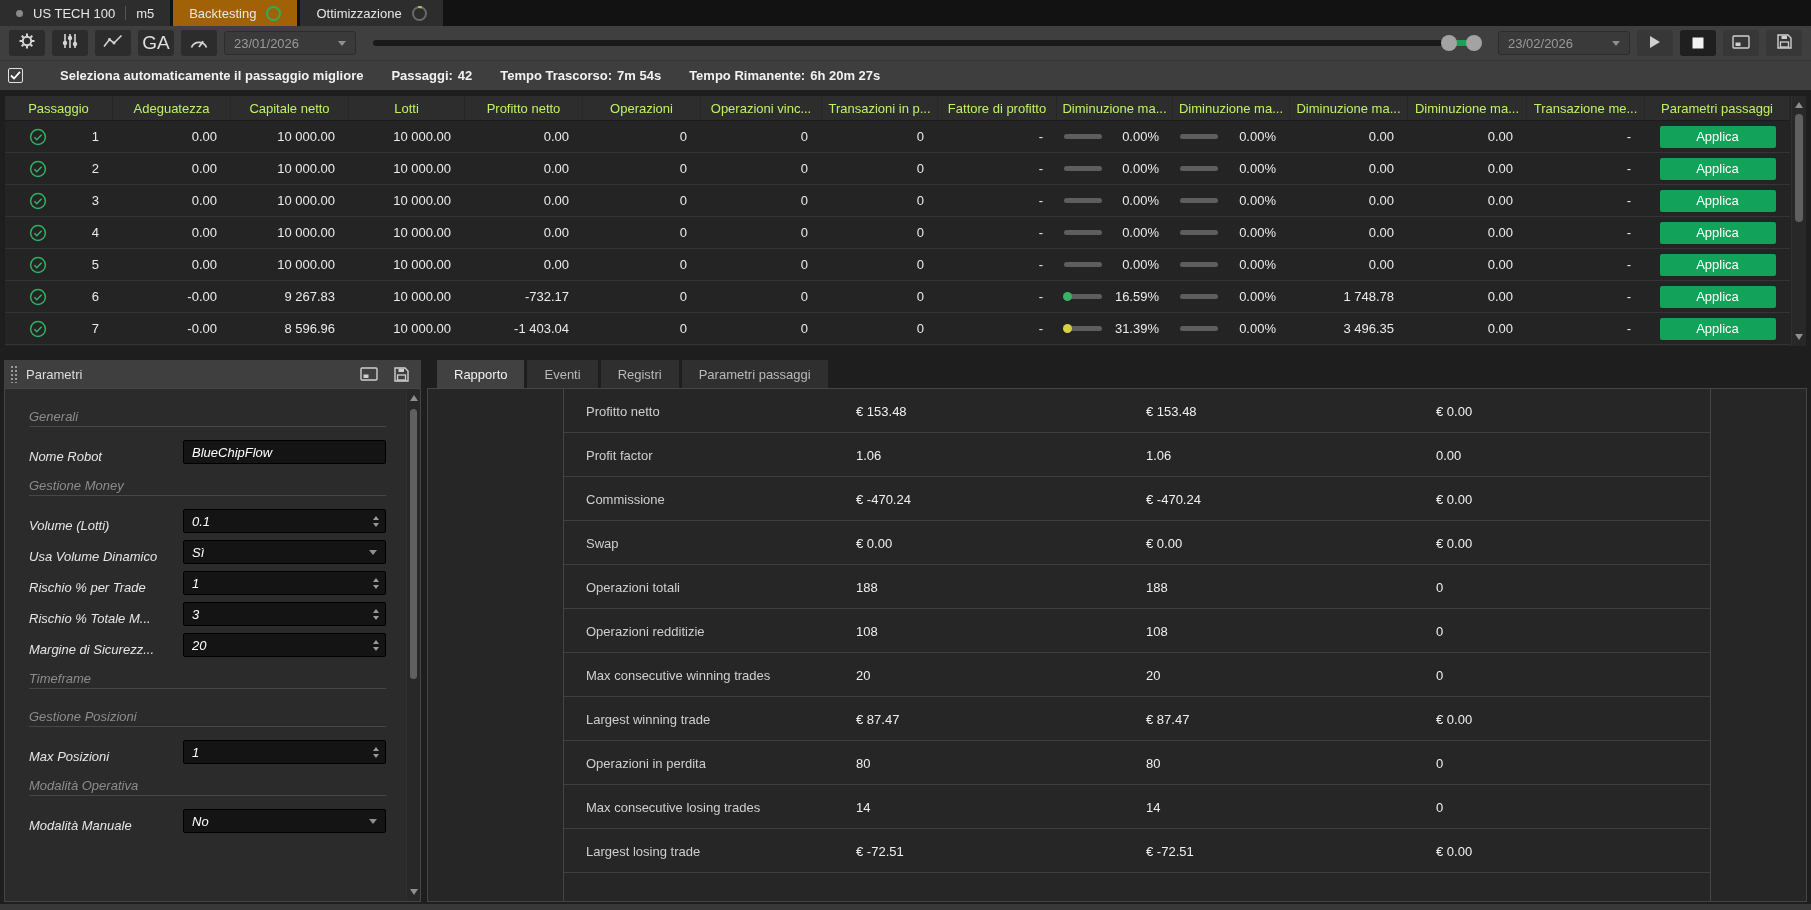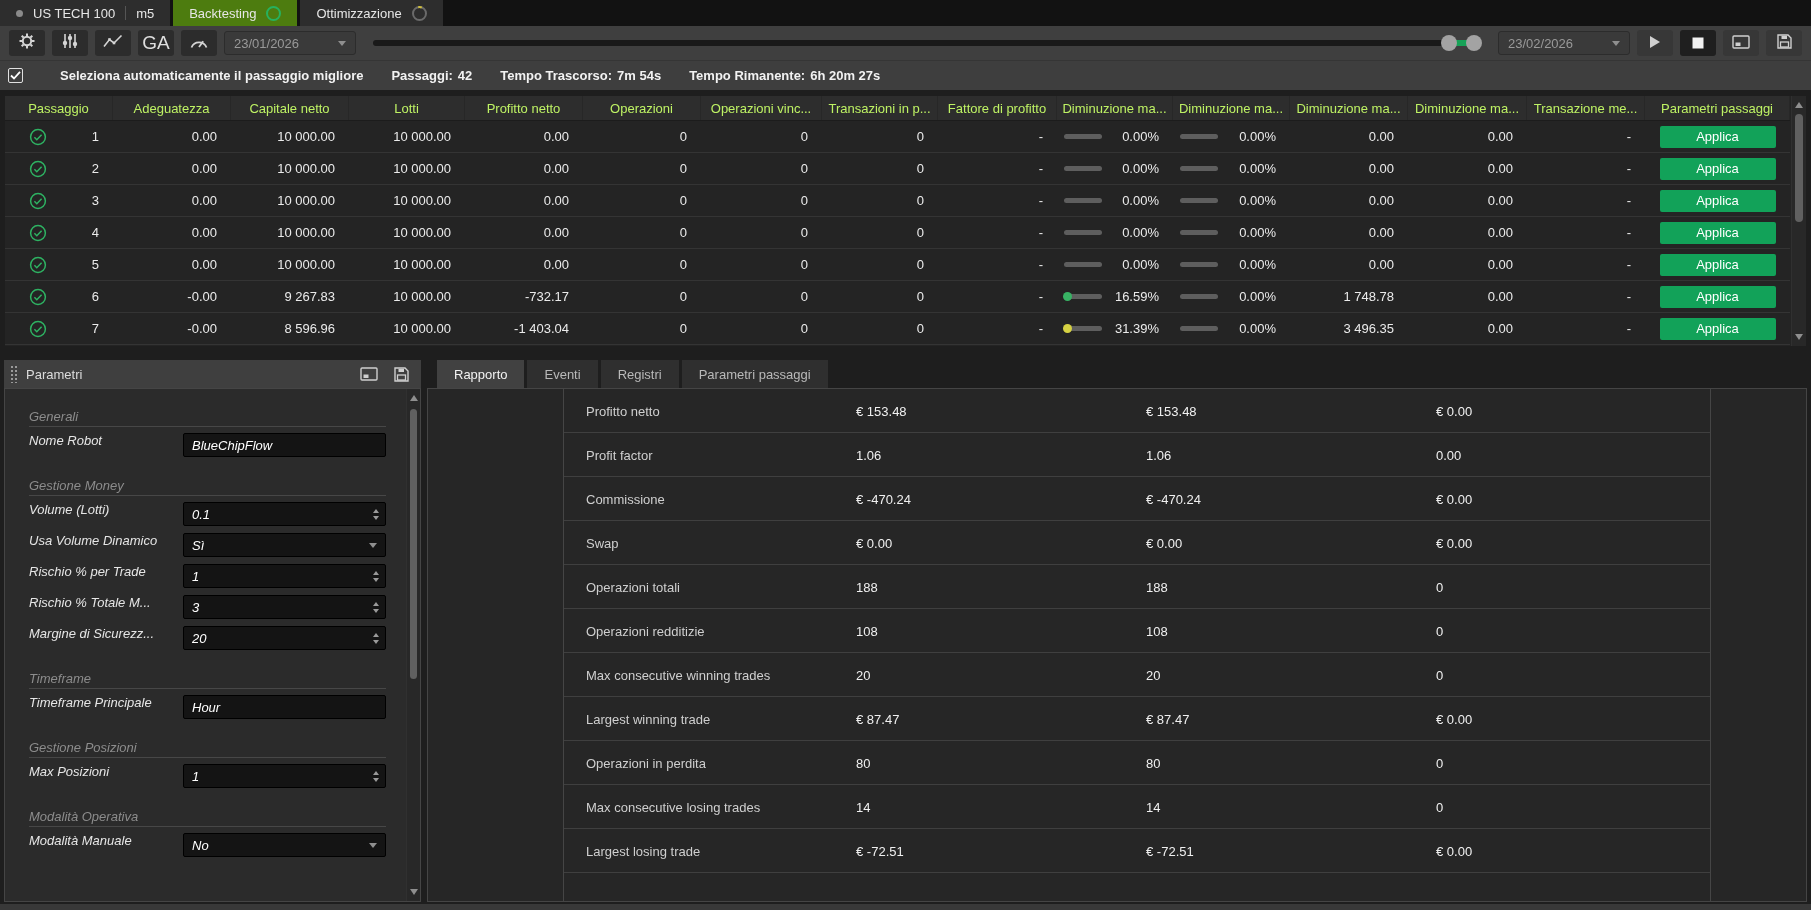--- a/index.html
+++ b/index.html
@@ -4,21 +4,21 @@
 <style>
   * { box-sizing: border-box; margin: 0; padding: 0; }
   html,body { background:#141414; }
   body { font-family:"Liberation Sans","DejaVu Sans",sans-serif; }
   .app { position:relative; width:1811px; height:910px; background:#1e1e1e; overflow:hidden; }
 
   
   .tabbar { position:absolute; top:0; left:0; width:100%; height:26px; background:#121212; display:flex; }
   .tab { height:26px; display:flex; align-items:center; padding:0 16px; font-size:13px; color:#e6e6e6; margin-right:3px; cursor:default; }
   .tab.lit { background:#2d2d2d; }
-  .tab.dim { background:#4d7c0f; }
+  .tab.dim { background:#a16207; }
   .inst-dot { width:7px; height:7px; border-radius:50%; background:#8a8a8a; margin-right:10px; }
   .inst-sep { width:1px; height:14px; background:#555; margin:0 10px; }
   .ring { position:relative; width:15px; height:15px; border-radius:50%; border:2px solid #6a6a6a; margin-left:10px; flex:none; }
   .ring-green { border-color:#27b15e; }
   .ring-grey::after { content:''; position:absolute; inset:-2px; border-radius:50%; border:2px solid #d4c23c; clip-path:polygon(50% 50%, 40% -12%, 80% -12%); }
 
   
   .toolbar { position:absolute; top:26px; left:0; width:100%; height:34px; background:#3f3f3f; display:flex; align-items:center; padding:0 9px; gap:7px; }
   .tb-btn { width:36px; height:26px; background:#2c2c2c; border-radius:3px; display:flex; align-items:center; justify-content:center; color:#dedede; font-size:19px; flex:none; cursor:pointer; }
   .tb-btn.light { background:#373737; }
@@ -66,21 +66,21 @@
   
   .params-panel { position:absolute; left:4px; top:360px; width:417px; bottom:8px; }
   .panel-header { height:28px; background:#3f3f3f; display:flex; align-items:center; }
   .drag-handle { width:9px; height:18px; margin:0 7px 0 6px; background-image:radial-gradient(#9a9a9a 1px, transparent 1.3px); background-size:4px 4px; cursor:grab; }
   .panel-title { font-size:13px; color:#dcdcdc; }
   .panel-hicons { margin-left:auto; display:flex; gap:16px; margin-right:12px; }
   .panel-hicons span { display:flex; cursor:pointer; }
   .panel-body { position:absolute; top:28px; left:0; right:0; bottom:0; background:#2b2b2b; border:1px solid #454545; overflow:hidden; padding-top:6px;font-style:italic; }
   .p-sec { padding-top:12px; }
   .p-sec-label { height:20px; line-height:20px; margin:0 34px 6px 24px; border-bottom:1px solid #474747; color:#8c8c8c; font-size:13px; }
-  .p-field { display:flex; align-items:flex-start; height:31px; padding:0 34px 0 24px; }
+  .p-field { display:flex; align-items:flex-end; height:31px; padding:0 34px 0 24px; }
   .p-label { flex:none; width:154px; font-size:13px; color:#e6e6e6; white-space:nowrap; overflow:hidden; }
   .p-ctl { flex:1; height:24px; background:#141414; border:1px solid #000; border-radius:2px; display:flex; align-items:center; padding:0 8px; position:relative; cursor:text; }
   .p-val { font-size:13px; color:#fff; }
   .stepper { display:none; position:absolute; right:6px; top:0; bottom:0; flex-direction:column; justify-content:center; gap:3px; cursor:pointer; }
   .stepper i { display:block; width:0; height:0; border-left:3.5px solid transparent; border-right:3.5px solid transparent; }
   .stepper .up { border-bottom:4px solid #9a9a9a; }
   .stepper .dn { border-top:4px solid #9a9a9a; }
   .ddarrow { display:none; position:absolute; right:8px; top:9px; width:0; height:0; border-left:4px solid transparent; border-right:4px solid transparent; border-top:5px solid #8f8f8f; cursor:pointer; }
   .p-ctl.ctl-stepper .stepper { display:flex; }
   .p-ctl.ctl-select .ddarrow { display:block; }
@@ -592,30 +592,20 @@
                     <i class="dn"></i>
                   </span>
 
                   </div>
                 </div>
               </div>
           </div>
 
           <div class="p-sec">
             <div class="p-sec-label">Timeframe</div>
-            <div>
-
-                <div class="p-field">
-                  <span class="p-label">Timeframe Principale</span>
-                  <div class="p-ctl ctl-text">
-                    <span class="p-val">Hour</span>
-
-                  </div>
-                </div>
-              </div>
           </div>
 
           <div class="p-sec">
             <div class="p-sec-label">Gestione Posizioni</div>
             <div>
 
                 <div class="p-field">
                   <span class="p-label">Max Posizioni</span>
                   <div class="p-ctl ctl-stepper">
                     <span class="p-val">1</span>

